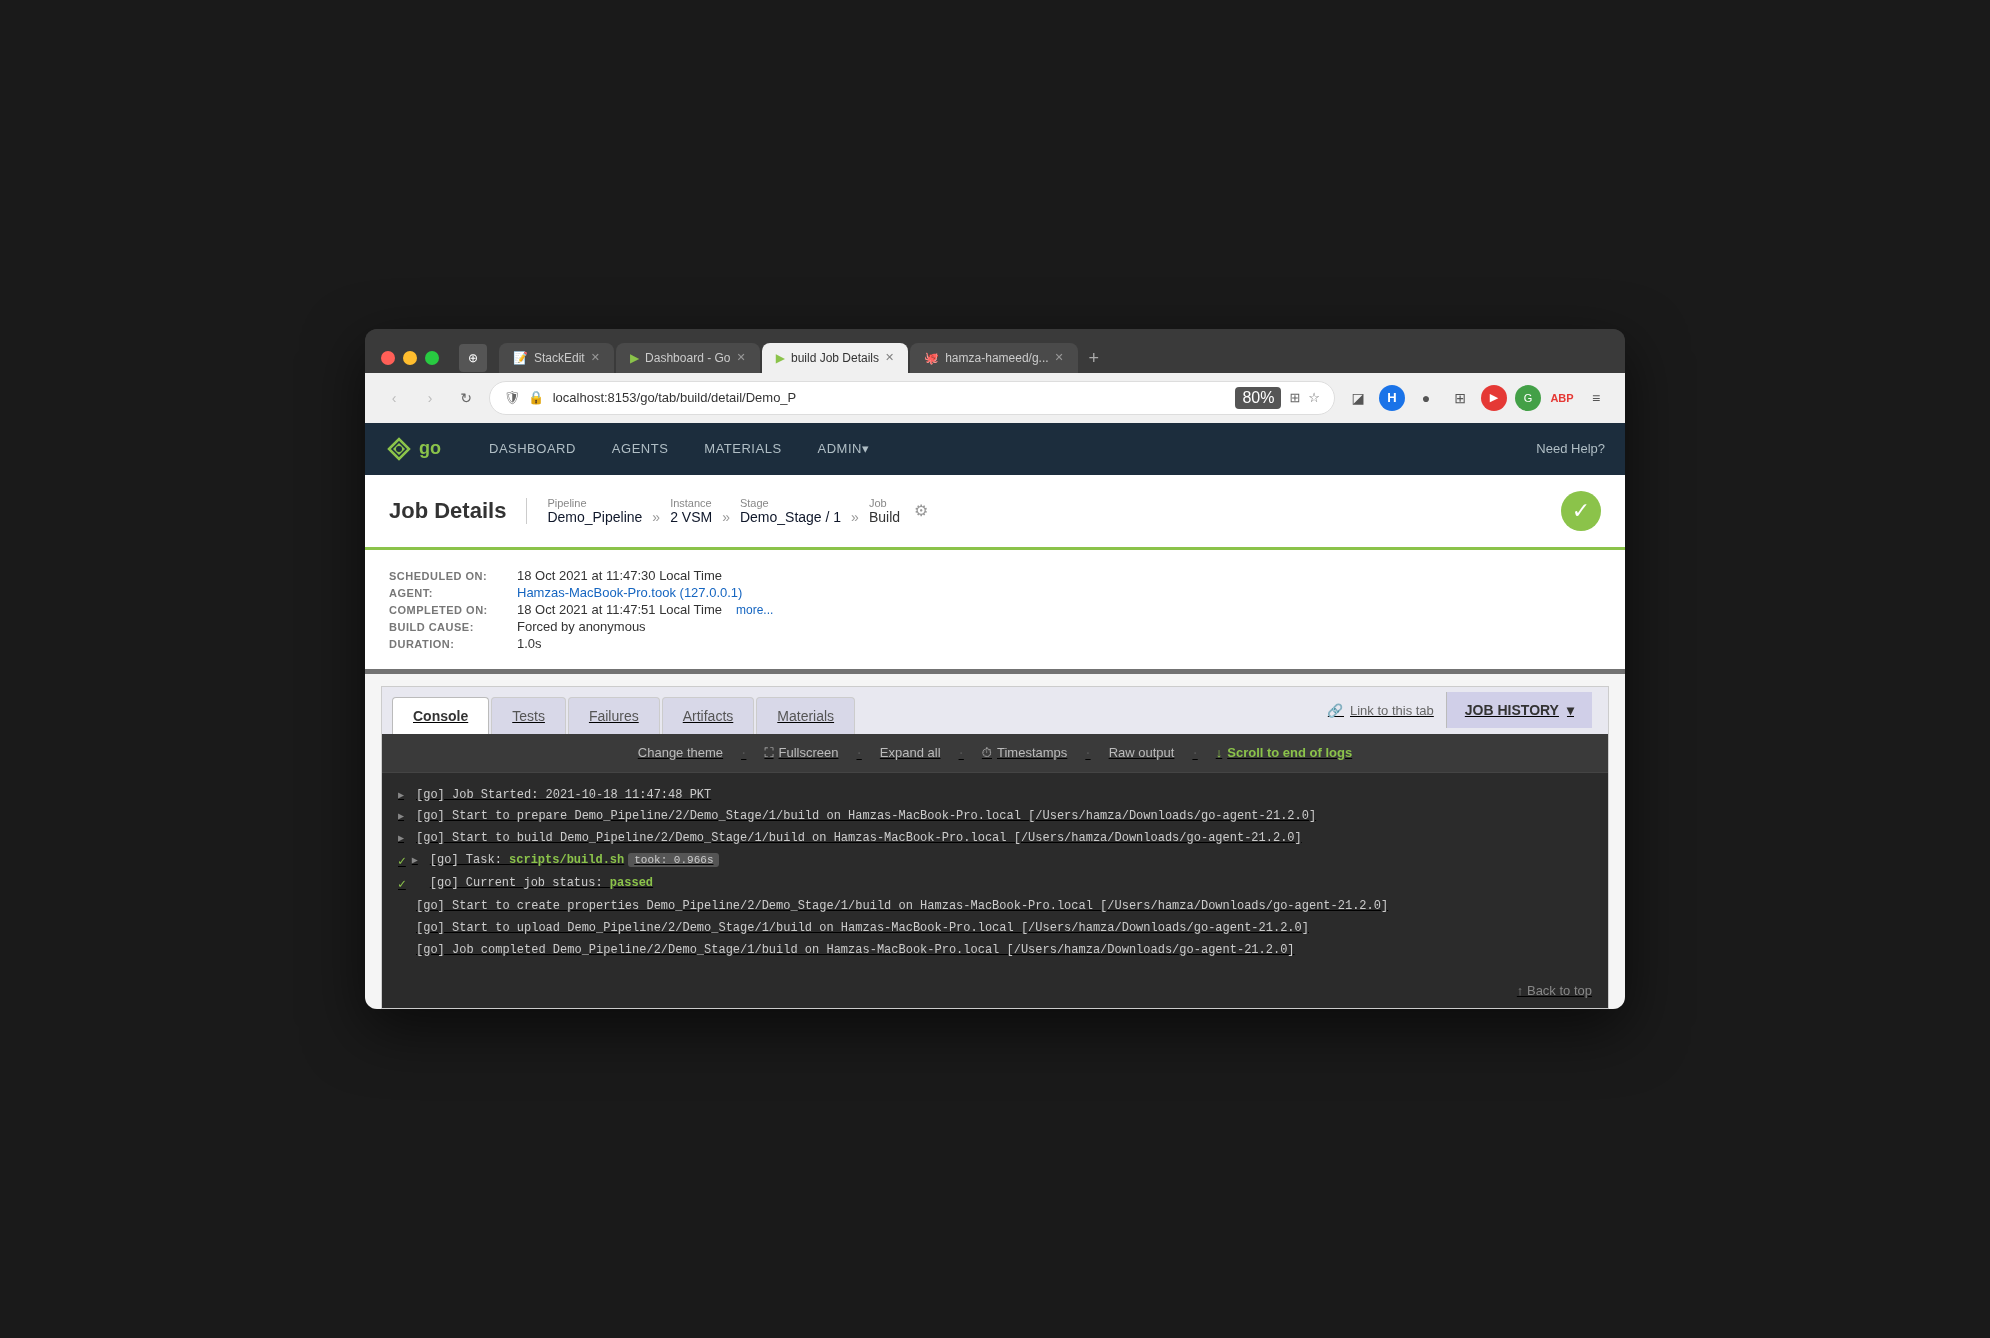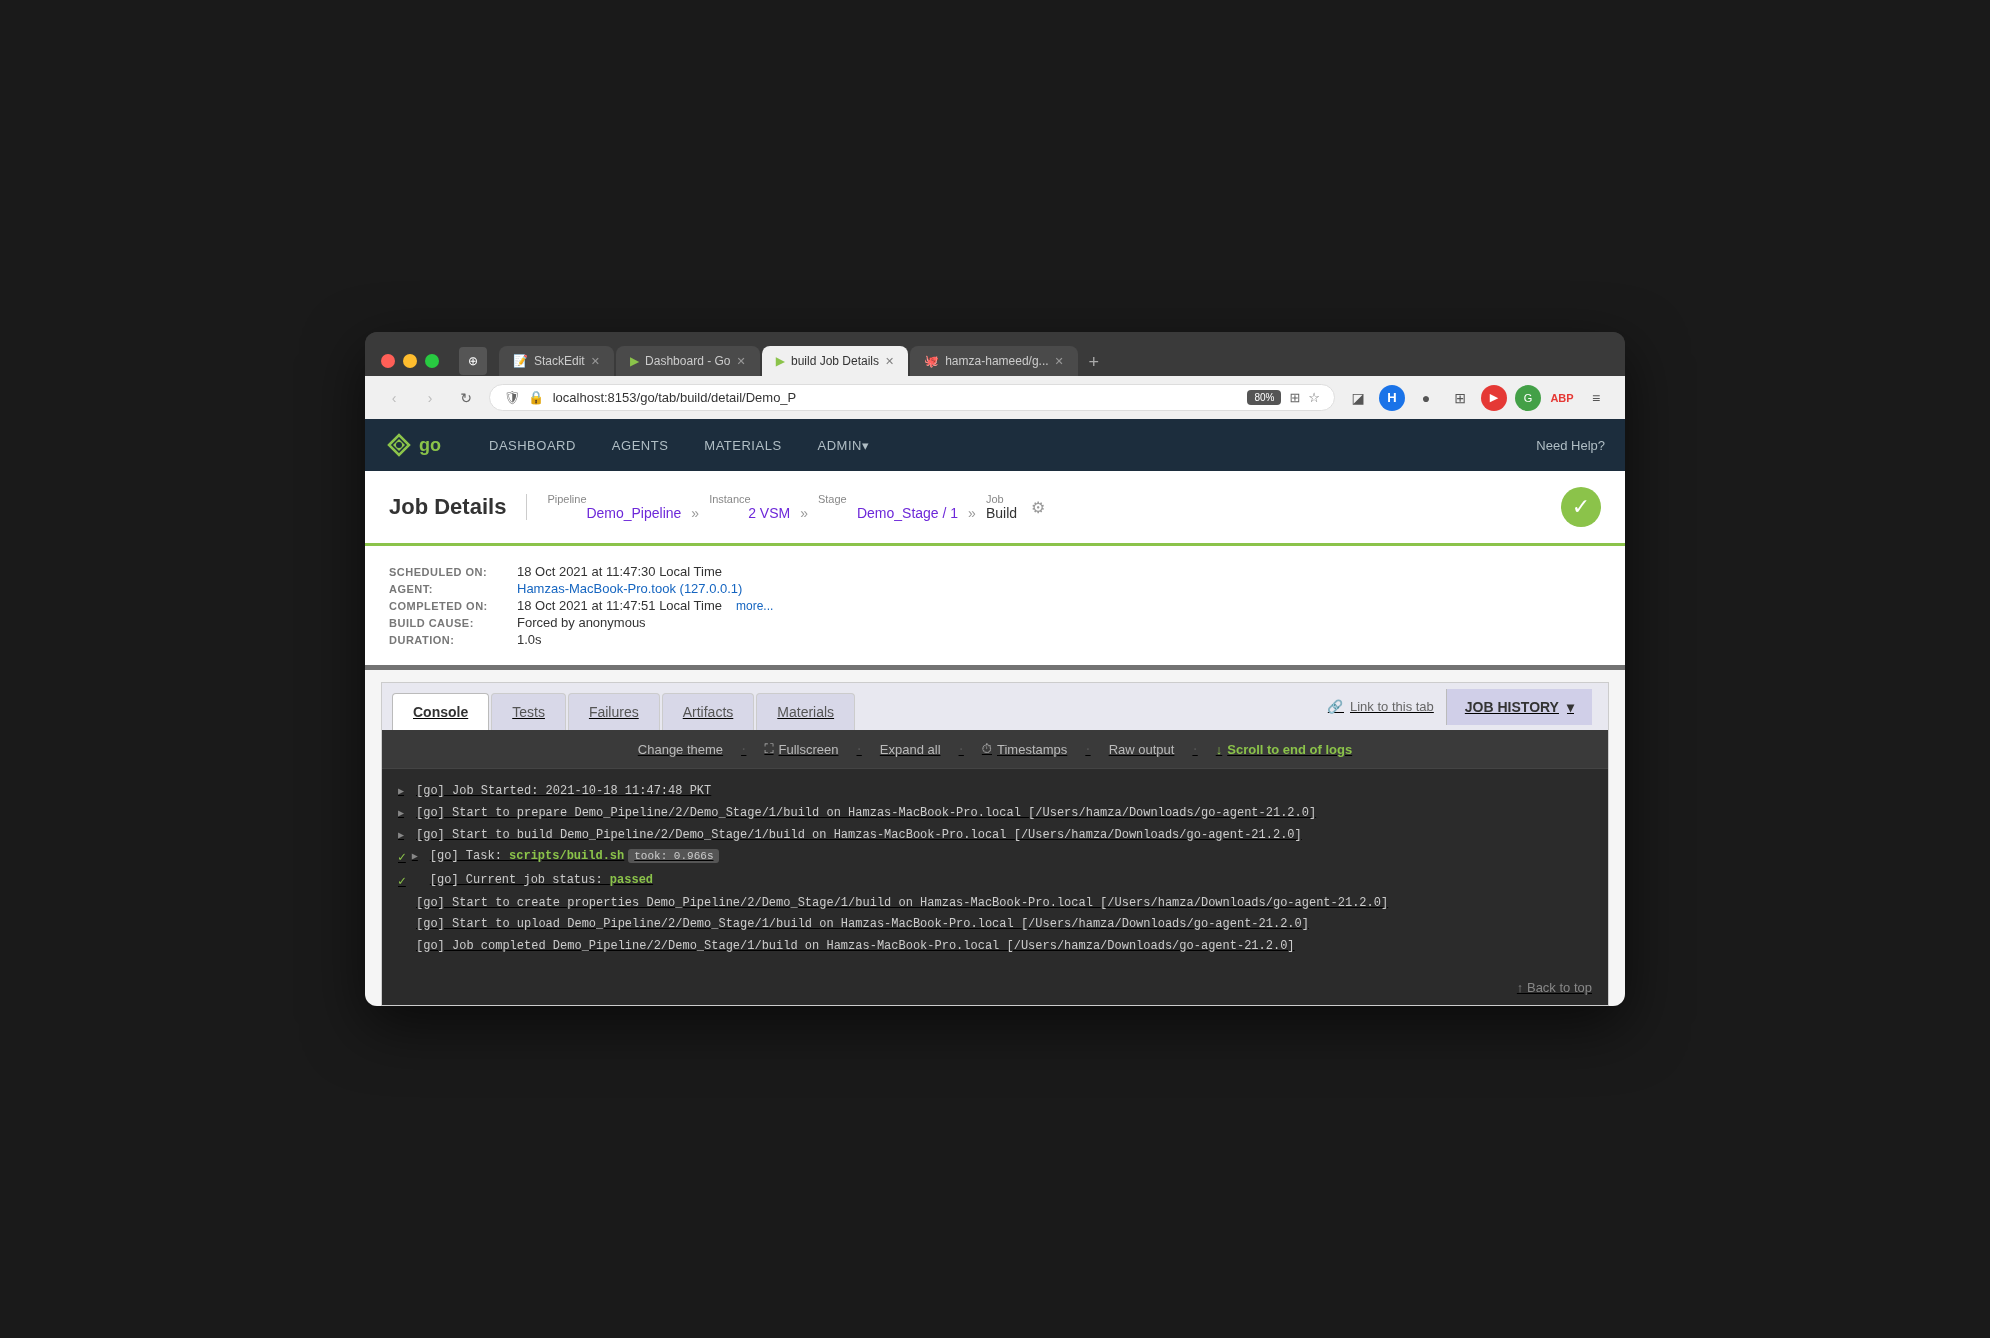--- a/index.html
+++ b/index.html
@@ -109,21 +109,21 @@
       display: flex;
       align-items: center;
       gap: 8px;
     }
     .url-text { flex: 1; font-size: 13px; color: #333; }
     .zoom-badge {
       background: #555;
       color: #fff;
       padding: 2px 7px;
       border-radius: 4px;
-      font-size: 10px;
+      font-size: 16px;
     }
     .toolbar-icons {
       display: flex;
       align-items: center;
       gap: 8px;
     }
     .toolbar-icon {
       width: 26px; height: 26px;
       border-radius: 50%;
       display: flex; align-items: center; justify-content: center;
@@ -201,23 +201,22 @@
       align-items: center;
       gap: 6px;
     }
     .breadcrumb-label {
       font-size: 11px;
       color: #888;
       display: block;
     }
     .breadcrumb-value {
       font-size: 14px;
-      color: #6d28d9;
+      color: #0f172a;
       font-weight: 500;
-      margin-left: 39px;
     }
     .breadcrumb-arrow {
       color: #999;
       font-size: 14px;
       margin: 0 4px;
       padding-top: 12px;
     }
     .breadcrumb-item {
       display: flex;
       flex-direction: column;

